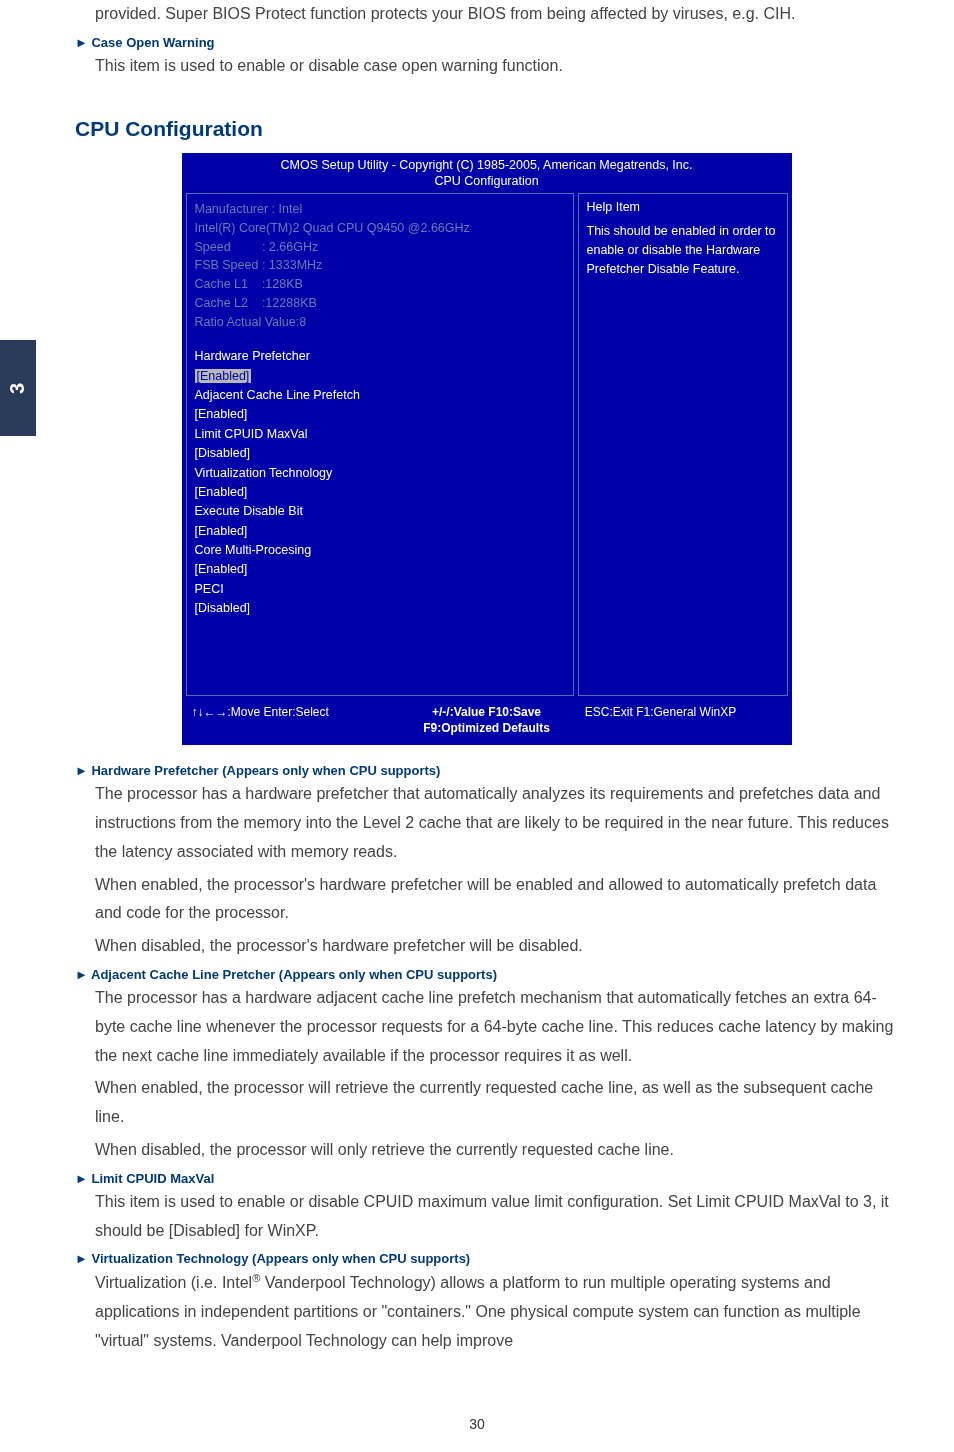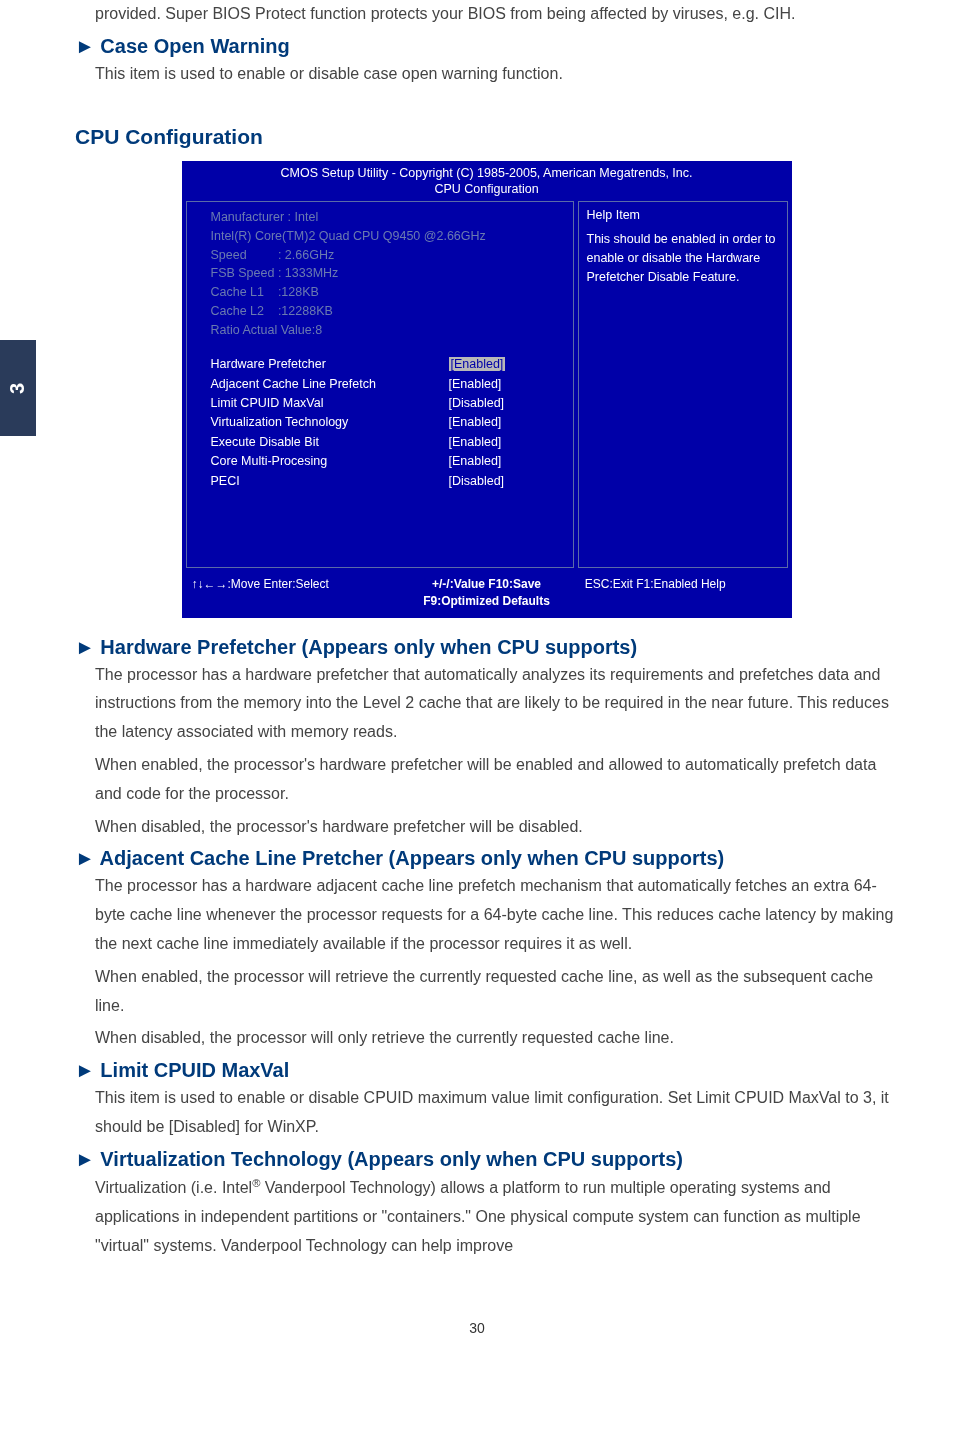--- a/index.html
+++ b/index.html
@@ -34,21 +34,21 @@
   }
   .body-text {
     margin: 0 0 4px 20px;
     font-size: 16px;
     line-height: 1.8;
     color: #444;
   }
   .section-heading {
     color: #003a7a;
     font-weight: bold;
-    font-size: 20px;
+    font-size: 13px;
     margin: 6px 0 2px 0;
   }
   .main-heading {
     color: #003a7a;
     font-weight: bold;
     font-size: 21px;
     margin: 36px 0 12px 0;
   }
   .bios-box {
     width: 610px;
@@ -64,38 +64,39 @@
     line-height: 1.3;
   }
   .bios-panels {
     display: flex;
     padding: 0 4px 4px 4px;
     gap: 4px;
   }
   .bios-left {
     flex: 1;
     border: 1px solid #5a6aa8;
-    padding: 6px 24px;
+    padding: 6px 8px;
   }
   .bios-right {
     width: 192px;
     border: 1px solid #5a6aa8;
     padding: 6px 8px;
   }
   .bios-info {
     color: #6a7ab0;
     line-height: 1.5;
   }
   .bios-settings {
     margin-top: 16px;
   }
   .bios-row {
     display: flex;
     line-height: 1.55;
     color: #fff;
+    flex-direction: column;
   }
   .bios-row .label { flex: 1; }
   .bios-row .val { width: 100px; }
   .val-highlight {
     background: #b8b8b8;
     color: #0000a8;
     padding: 0 2px;
   }
   .bios-help-title {
     text-align: left;
@@ -194,21 +195,21 @@
     </div>
     <div class="bios-footer">
       <div class="fcol">
         <div>↑↓←→:Move   Enter:Select</div>
       </div>
       <div class="fcol" style="text-align:center;font-weight:bold;">
         <div>+/-/:Value    F10:Save</div>
         <div>F9:Optimized Defaults</div>
       </div>
       <div class="fcol" style="text-align:left;">
-        <div>ESC:Exit    F1:Enabled Help</div>
+        <div>ESC:Exit    F1:General WinXP</div>
       </div>
     </div>
   </div>
 
   <div class="section-heading">► Hardware Prefetcher (Appears only when CPU supports)</div>
   <p class="body-text">The processor has a hardware prefetcher that automatically analyzes its requirements and prefetches data and instructions from the memory into the Level 2 cache that are likely to be required in the near future. This reduces the latency associated with memory reads.</p>
   <p class="body-text">When enabled, the processor's hardware prefetcher will be enabled and allowed to automatically prefetch data and code for the processor.</p>
   <p class="body-text">When disabled, the processor's hardware prefetcher will be disabled.</p>
 
   <div class="section-heading">► Adjacent Cache Line Pretcher (Appears only when CPU supports)</div>

